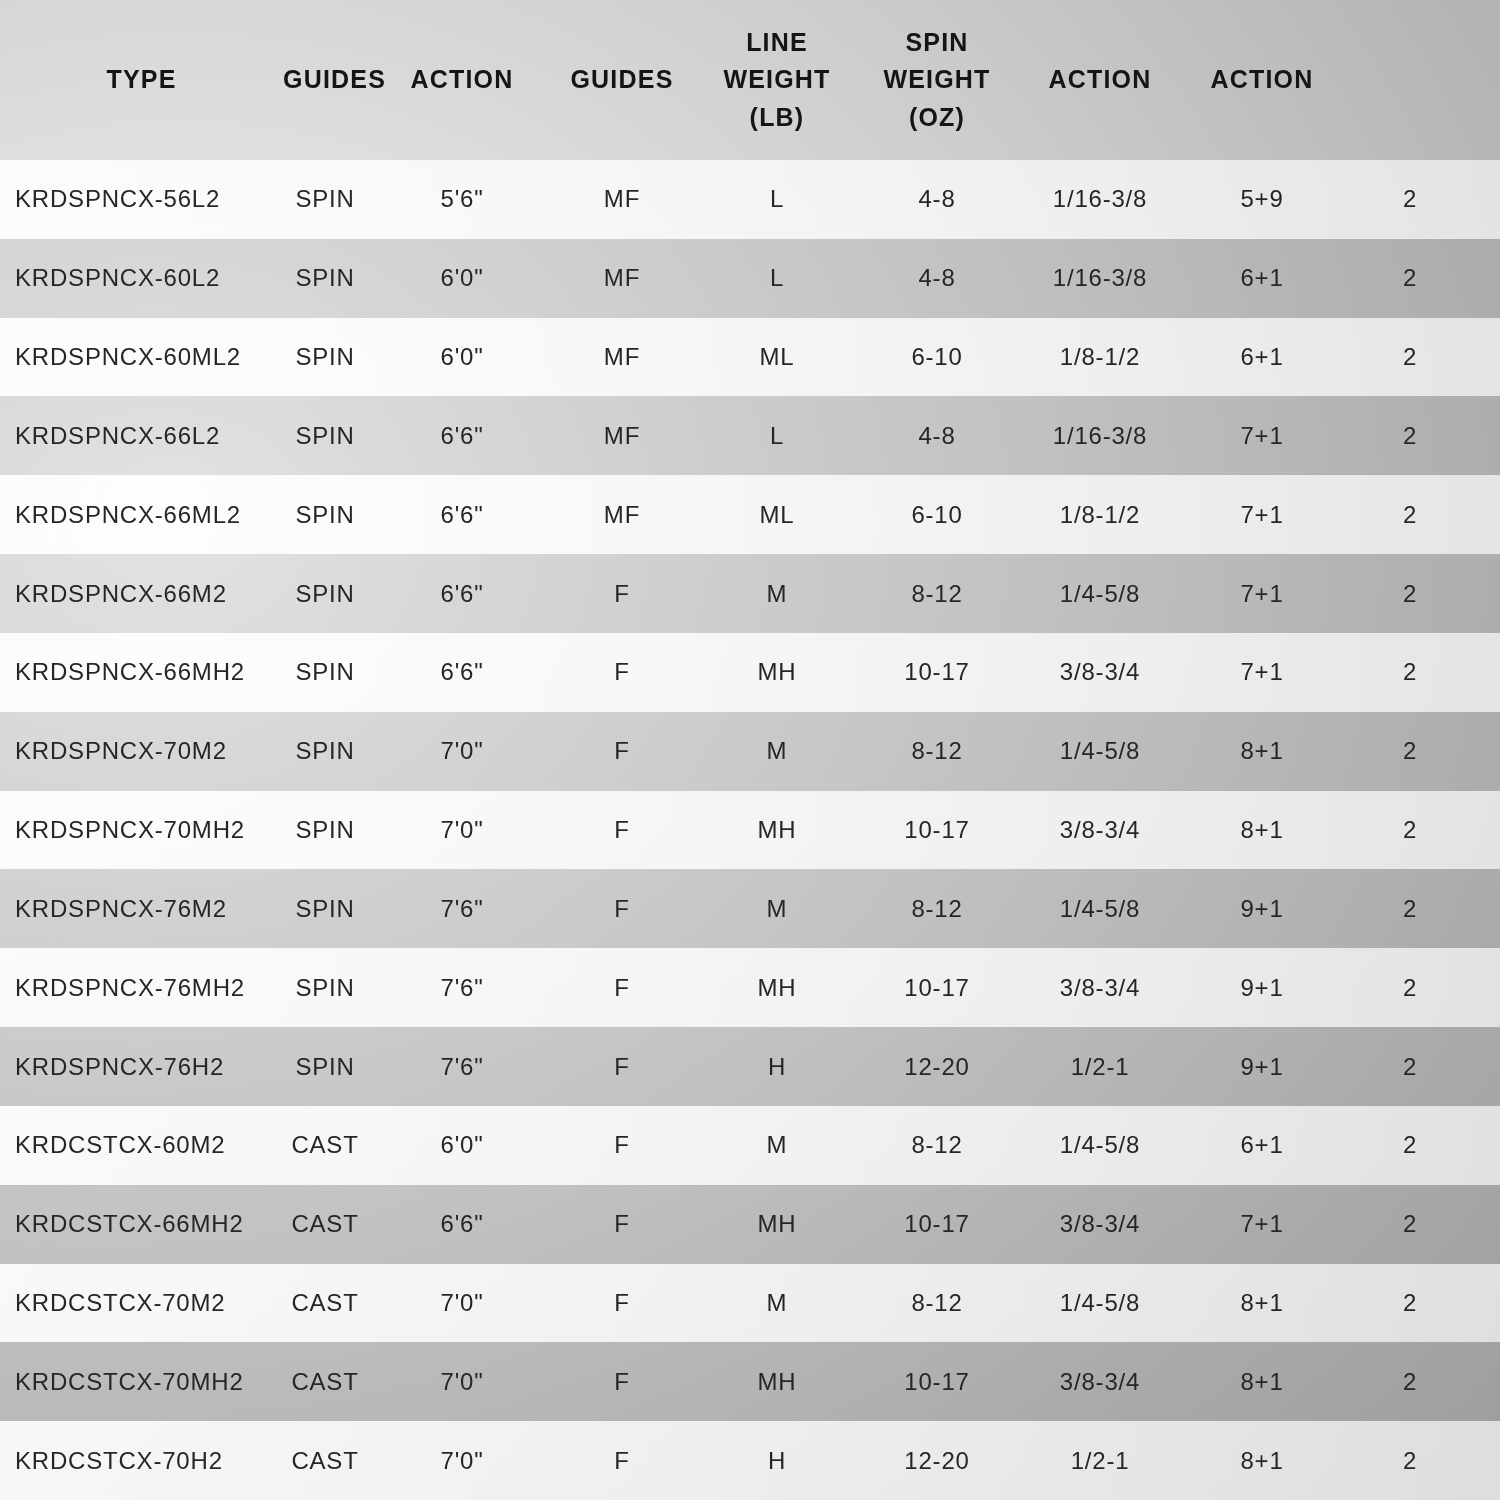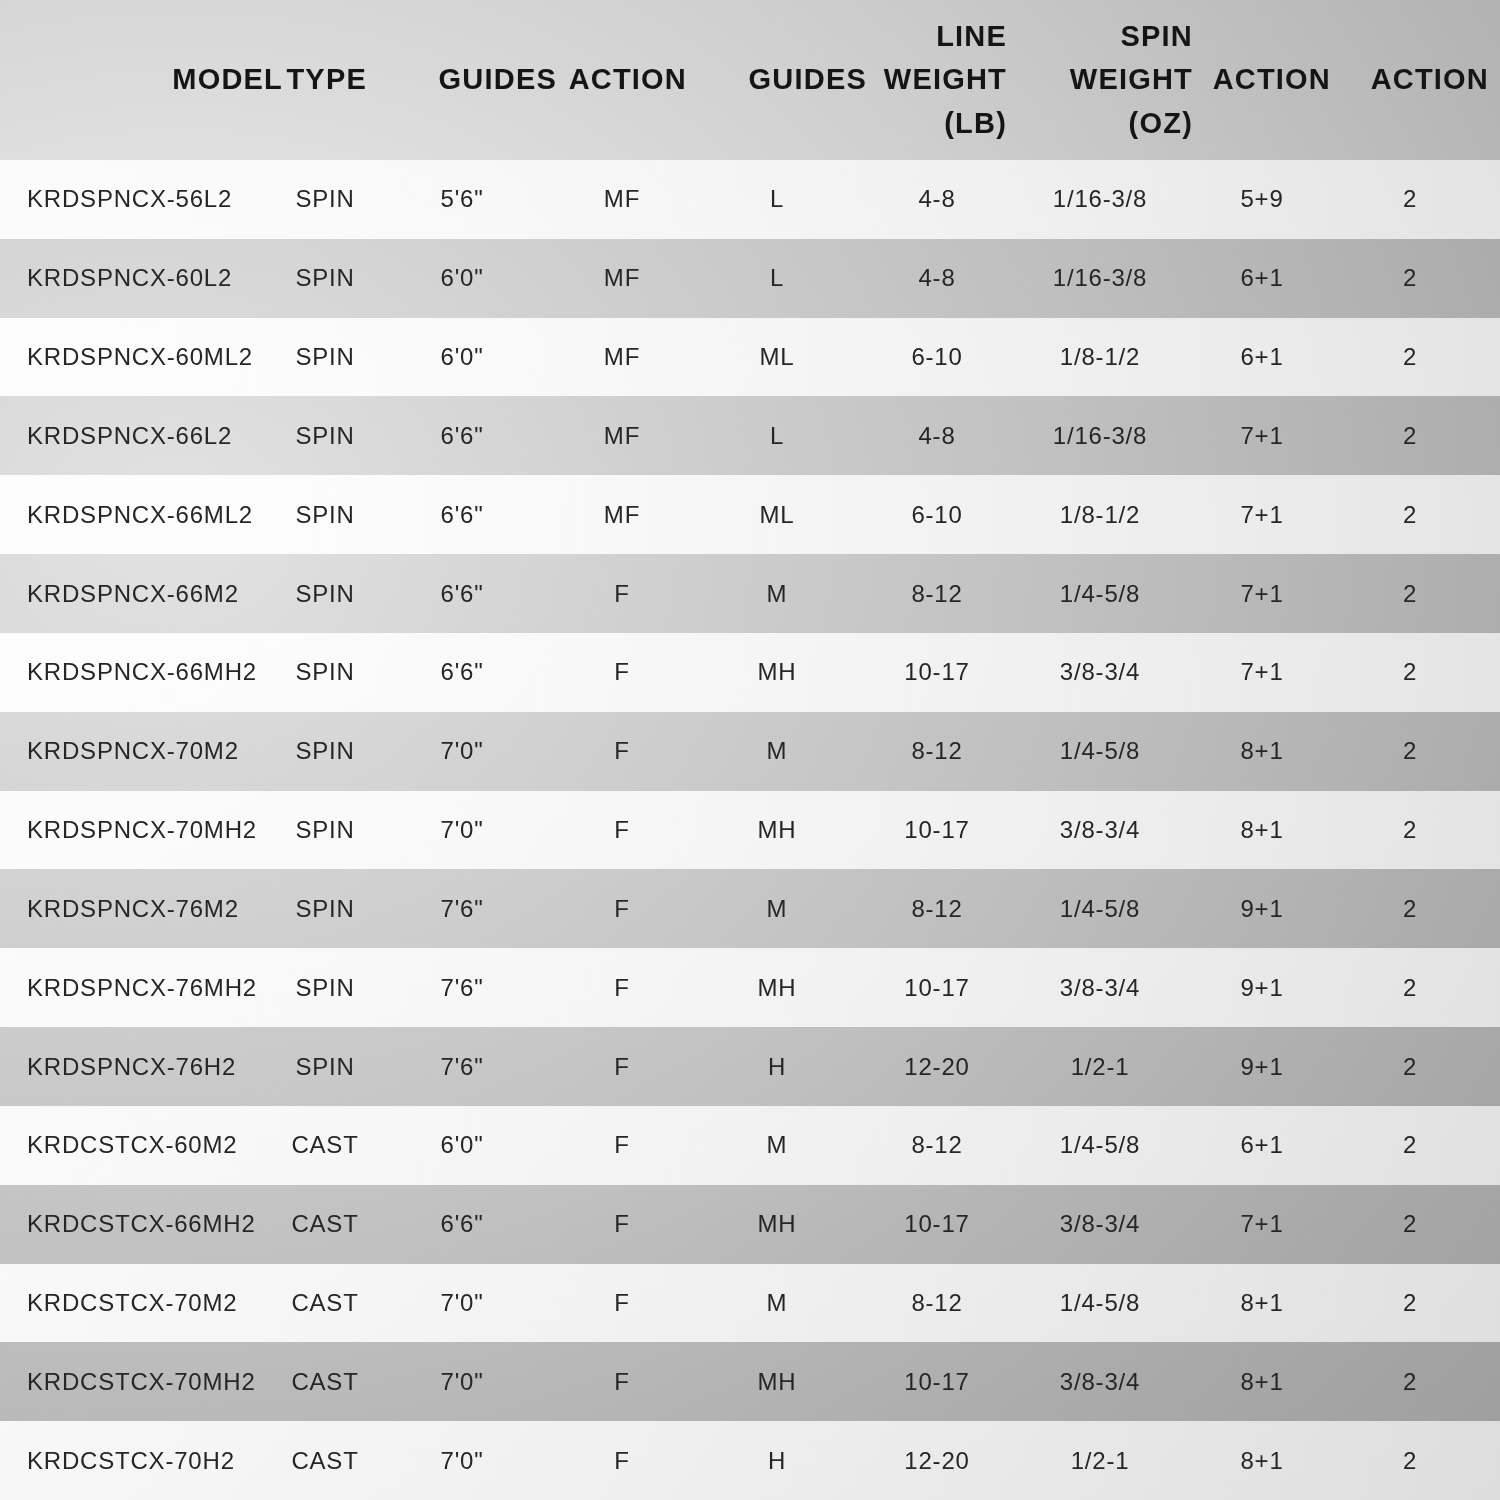--- a/index.html
+++ b/index.html
@@ -23,23 +23,23 @@
     height: 100%;
   }
   .header-row {
     height: 160px;
     flex: 0 0 160px;
     display: grid;
     grid-template-columns: var(--cols);
     align-items: center;
   }
   .hcell {
-    text-align: right;
+    text-align: center;
     font-weight: 700;
-    font-size: 29px;
+    font-size: 25px;
     letter-spacing: 1.2px;
     line-height: 1.5;
     color: #151515;
     white-space: pre-line;
   }
   .table-body {
     flex: 1 1 auto;
     display: flex;
     flex-direction: column;
   }
@@ -60,30 +60,29 @@
   .cell {
     text-align: center;
     font-size: 24px;
     font-weight: 400;
     letter-spacing: 0.8px;
     color: #262626;
     white-space: nowrap;
   }
   .cell.c0 {
     text-align: left;
-    padding-left: 27px;
+    padding-left: 15px;
   }
 </style>
 </head>
 <body>
 
 <div class="screen">
   <div class="spec-table">
     <div class="header-row">
-        <div class="hcell c0">MODEL</div>
         <div class="hcell c1">TYPE</div>
         <div class="hcell c2">GUIDES</div>
         <div class="hcell c3">ACTION</div>
         <div class="hcell c4">GUIDES</div>
         <div class="hcell c5">LINE
 WEIGHT
 (LB)</div>
         <div class="hcell c6">SPIN
 WEIGHT
 (OZ)</div>

